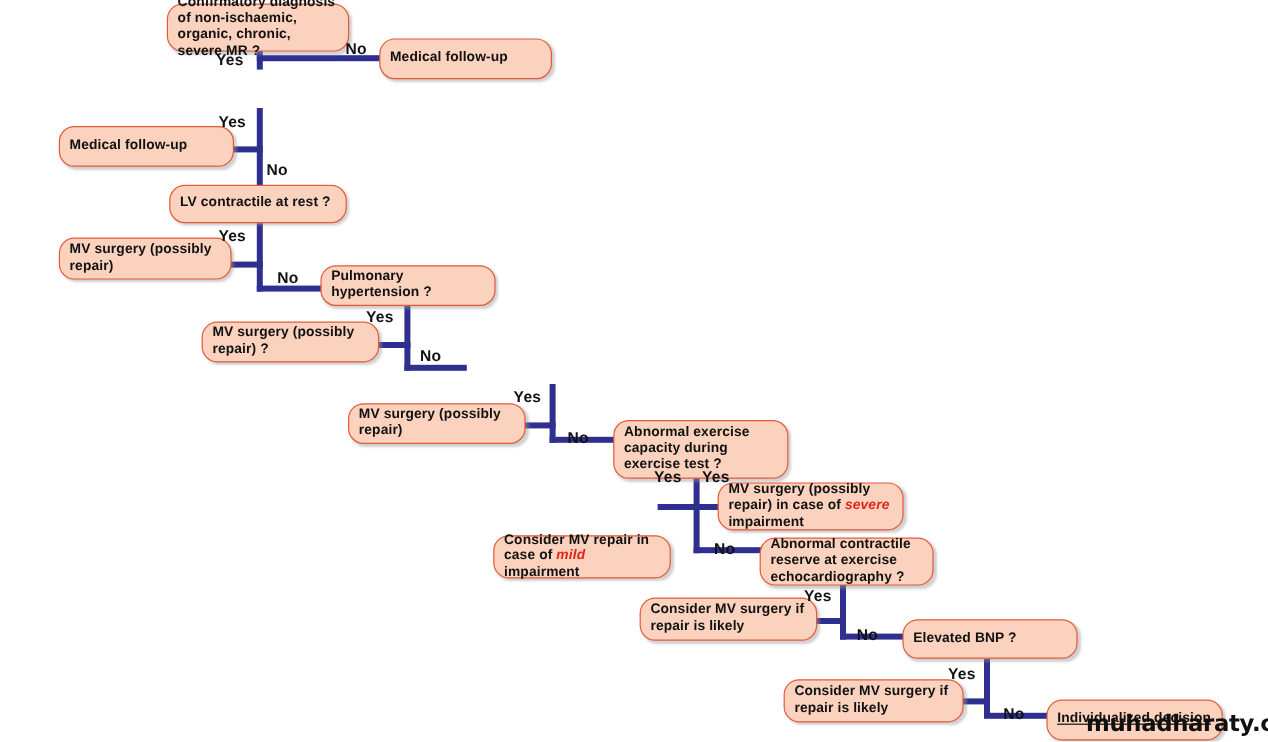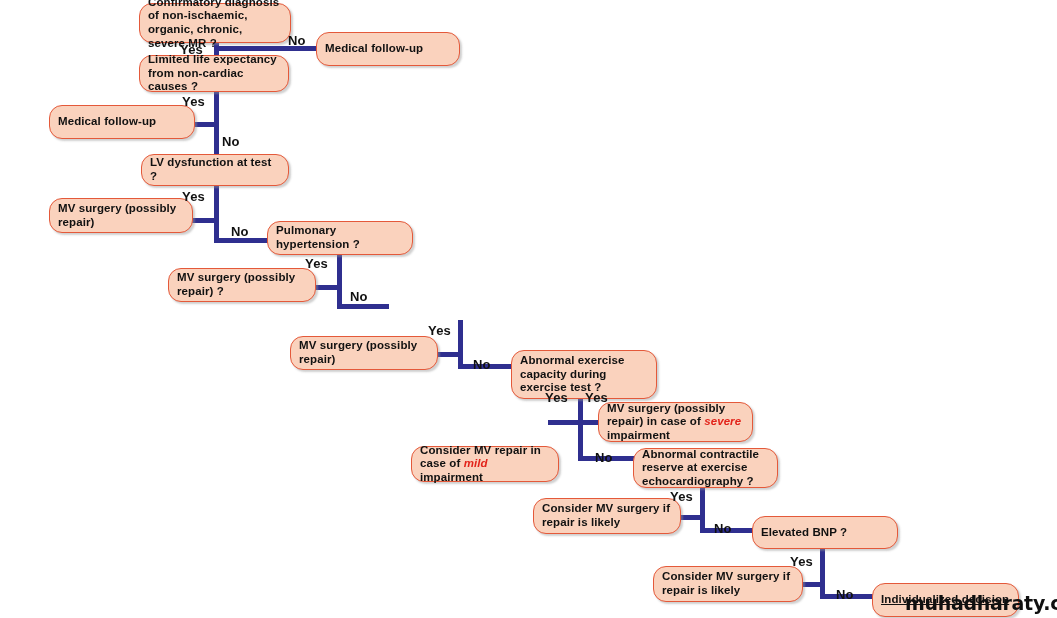--- a/index.html
+++ b/index.html
@@ -101,30 +101,27 @@
   <div class="conn" style="left:820px;top:594px;width:56px;height:5px;"></div>
 
   <div class="node" style="left:139px;top:3px;width:152px;height:40px;">
     <span class="txt">Confirmatory diagnosis of non-ischaemic, organic, chronic, severe MR ?</span>
   </div>
 
   <div class="node" style="left:316px;top:32px;width:144px;height:34px;">
     <span class="txt">Medical follow-up</span>
   </div>
 
-  <div class="node" style="left:139px;top:55px;width:150px;height:37px;">
-    <span class="txt">Limited life expectancy from non-cardiac causes ?</span>
-  </div>
 
   <div class="node" style="left:49px;top:105px;width:146px;height:34px;">
     <span class="txt">Medical follow-up</span>
   </div>
 
   <div class="node" style="left:141px;top:154px;width:148px;height:32px;">
-    <span class="txt">LV dysfunction at test ?</span>
+    <span class="txt">LV contractile at rest ?</span>
   </div>
 
   <div class="node" style="left:49px;top:198px;width:144px;height:35px;">
     <span class="txt">MV surgery (possibly repair)</span>
   </div>
 
   <div class="node" style="left:168px;top:268px;width:148px;height:34px;">
     <span class="txt">MV surgery (possibly repair) ?</span>
   </div>
 

